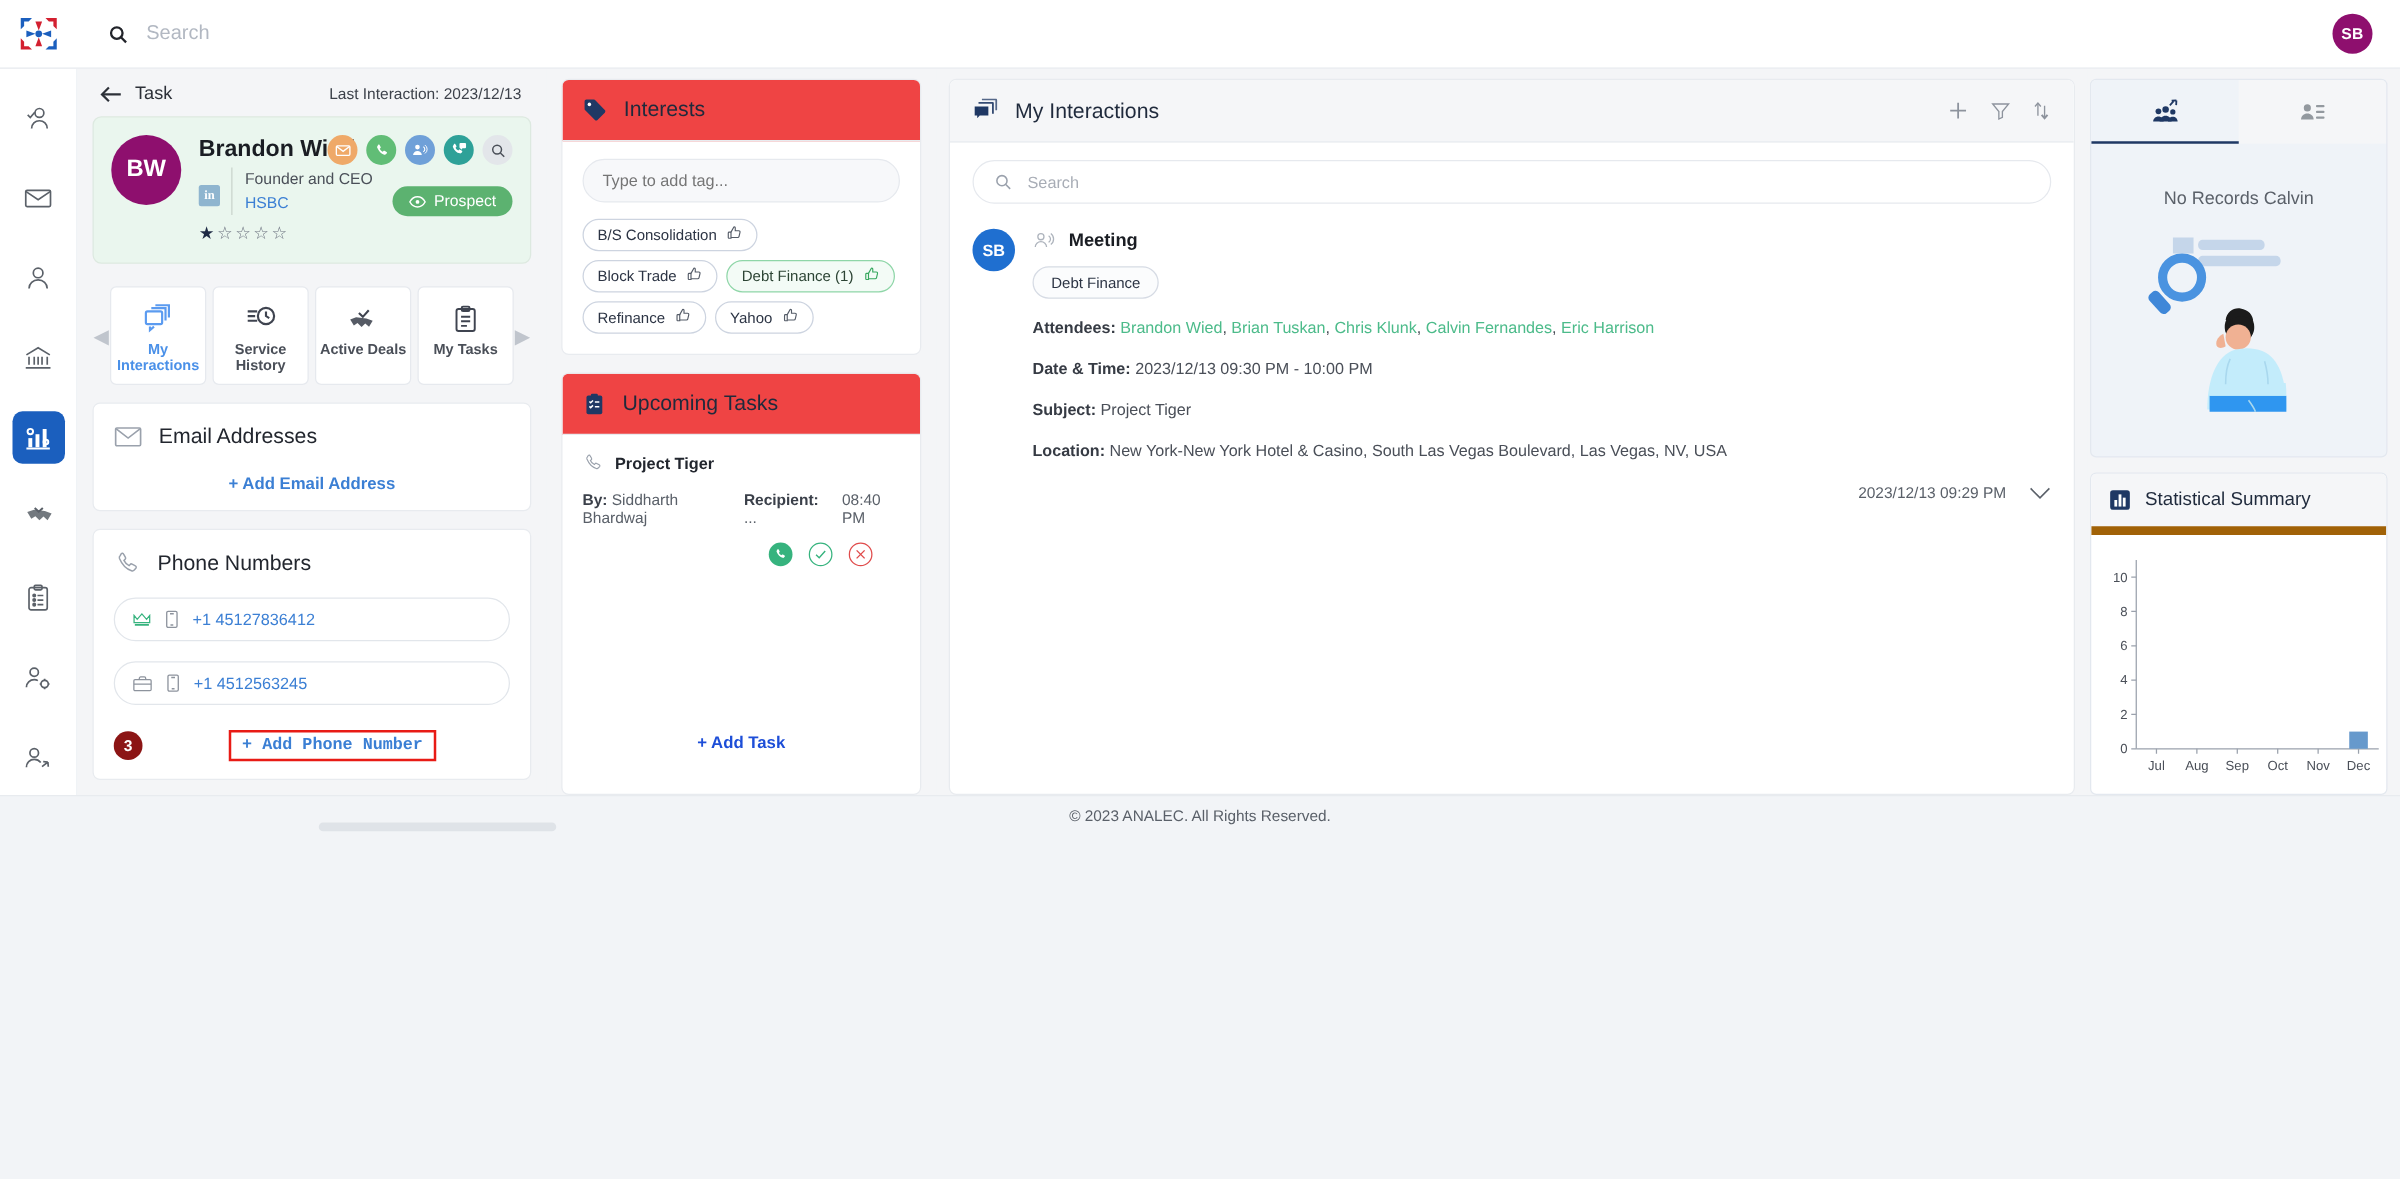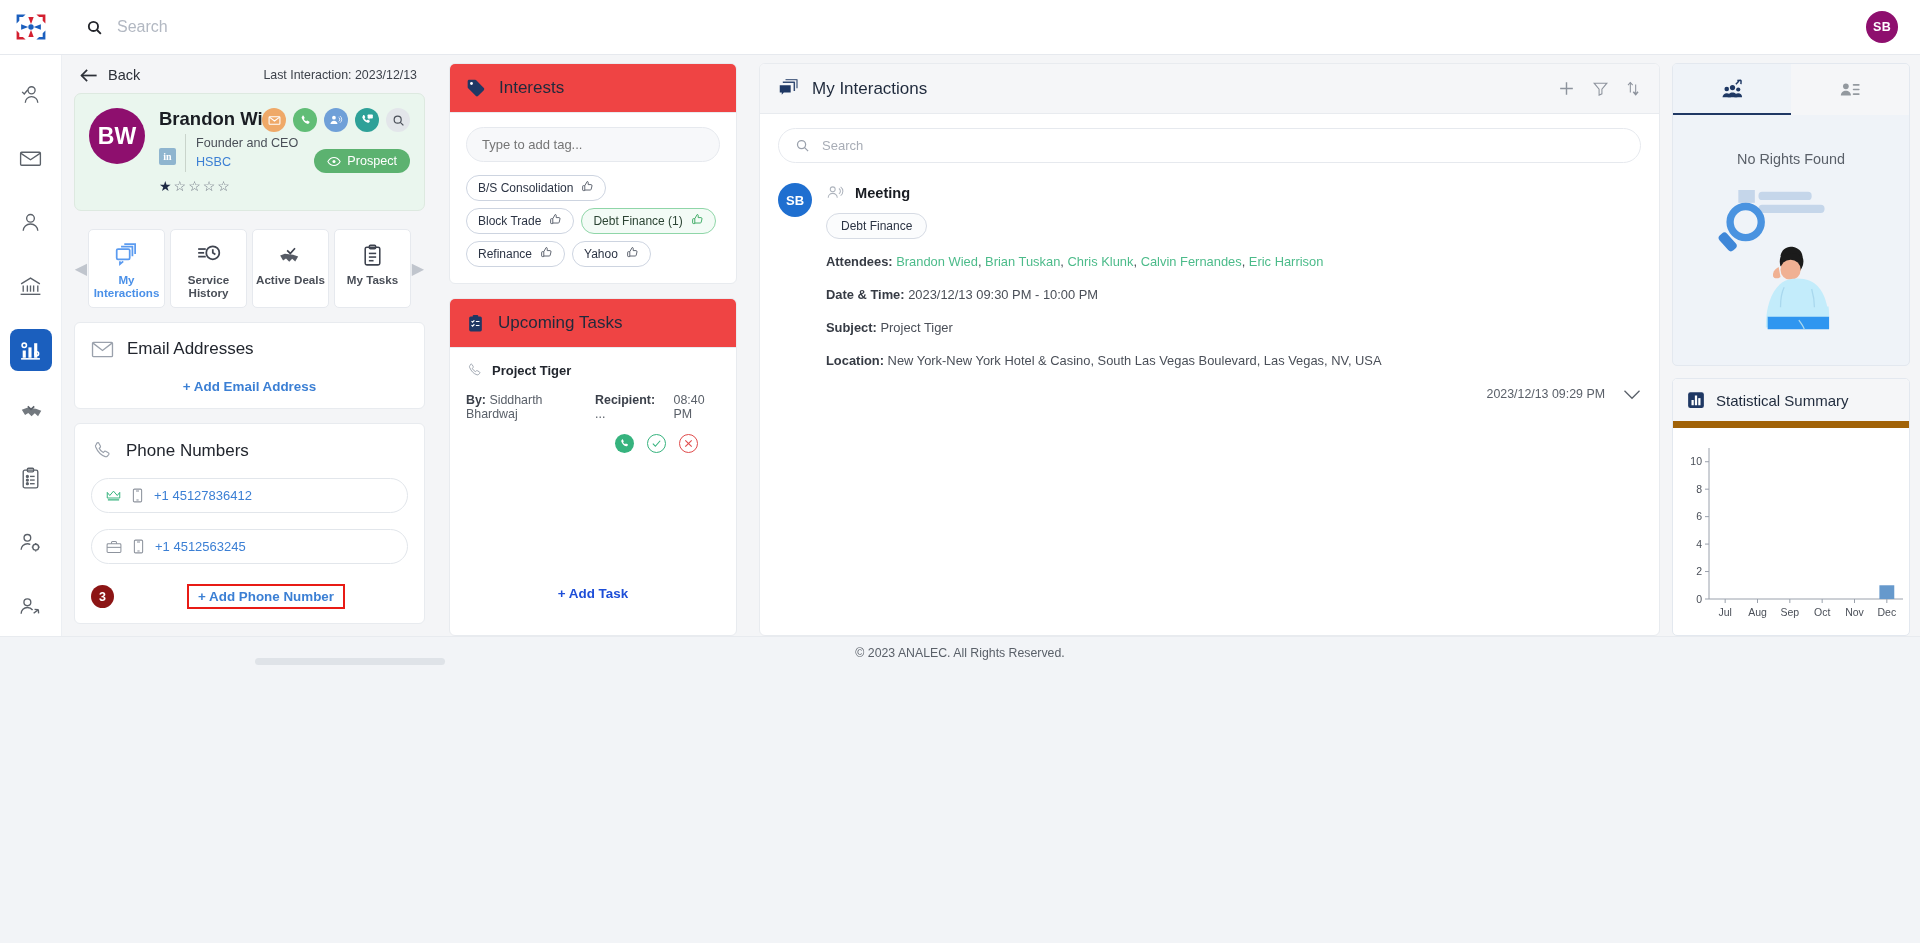--- a/index.html
+++ b/index.html
@@ -60,21 +60,21 @@
     color: #2c3038; cursor: pointer; padding: 4px 10px 4px 4px;
   }
   .last-inter { font-size: 12.4px; color: #3d424b; padding-right: 6px; }
 
   .contact-card {
     background: #eaf6ee; border: 1px solid #dde9e0; border-radius: 7px;
     padding: 14px 14px 16px 14px; display: flex; gap: 14px; position: relative;
   }
   .big-avatar {
     width: 56px; height: 56px; border-radius: 50%; background: #8e0f6e; color: #fff;
-    font-size: 23px; font-weight: bold; display:flex; align-items:center; justify-content:center;
+    font-size: 19px; font-weight: bold; display:flex; align-items:center; justify-content:center;
     flex: 0 0 56px;
   }
   .contact-info { flex: 1; min-width: 0; }
   .contact-name { font-size: 18.5px; font-weight: bold; color: #1a1d23; line-height: 1.15; }
   .role-row { display: flex; align-items: flex-start; gap: 9px; margin-top: 5px; }
   .li-badge {
     width: 17px; height: 17px; background: #8fb5cf; color: #fff; border-radius: 2px;
     font-size: 10px; font-weight: bold; display: flex; align-items: center; justify-content: center;
     font-family: "Liberation Serif", serif; flex: 0 0 17px; margin-top: 14px;
   }
@@ -125,21 +125,21 @@
     border-radius: 19px; padding: 9px 14px; margin-top: 16px; cursor: pointer;
   }
   .field-pill .crown { color: #36b37e; display: flex; }
   .field-pill .ftype { color: #8d939d; display: flex; }
   .field-pill .fval { font-size: 13px; color: #3b7fd4; }
   .add-link {
     text-align: center; color: #3b7fd4; font-size: 13.4px; font-weight: bold;
     margin-top: 20px; cursor: pointer;
   }
   .add-link.highlight {
-    border: 2px solid #e81b15; display: inline-block; padding: 3px 9px; margin: 20px auto 0;
+    border: 2px solid #e81b15; display: inline-block; padding: 3px 9px; margin: 20px auto 0; font-family: Liberation Mono, monospace;
   }
   .add-row { display: flex; align-items: center; justify-content: center; gap: 10px; position: relative; }
   .step-badge {
     width: 23px; height: 23px; border-radius: 50%; background: #8c1515; color: #fff;
     font-size: 12.5px; font-weight: bold; display: flex; align-items: center; justify-content: center;
     margin-top: 20px;
   }
 
   
   .col-mid {
@@ -374,21 +374,21 @@
     </div>
 
     <div class="col-contact">
 
       <div class="contact-head">
         <div class="back-btn">
           <svg width="19" height="15" viewBox="0 0 24 18" fill="none" stroke="currentColor" stroke-width="2.2">
             <line x1="2" y1="9" x2="21" y2="9"></line>
               <polyline points="9,2 2,9 9,16"></polyline>
           </svg>
-          <span>Back</span>
+          <span>Task</span>
         </div>
         <div class="last-inter">Last Interaction: 2023/12/13</div>
       </div>
 
       <div class="contact-card">
         <div class="big-avatar">BW</div>
         <div class="contact-info">
           <div class="contact-name">Brandon Wied</div>
           <div class="role-row">
             <div class="li-badge">in</div>
@@ -797,21 +797,21 @@
           <div class="rt-tab">
             <svg width="22" height="22" viewBox="0 0 24 24" fill="currentColor">
               <circle cx="7.5" cy="8" r="3.1"></circle>
                 <path d="M2 18c0-3 2.5-5.2 5.5-5.2S13 15 13 18z"></path>
               <rect x="15" y="5.5" width="7.5" height="1.9" rx=".9"></rect>
               <rect x="15" y="10.5" width="7.5" height="1.9" rx=".9"></rect>
               <rect x="15" y="15.5" width="7.5" height="1.9" rx=".9"></rect>
             </svg>
           </div>
         </div>
-        <div class="no-records">No Rights Found</div>
+        <div class="no-records">No Records Calvin</div>
         <div class="illus">
           <svg width="185" height="165" viewBox="0 0 200 180">
             <rect x="42" y="12" width="18" height="14" fill="#c5d6ea"></rect>
             <rect x="64" y="14" width="58" height="9" rx="4" fill="#c5d6ea"></rect>
             <rect x="64" y="28" width="72" height="9" rx="4" fill="#c5d6ea"></rect>
             <circle cx="50" cy="47" r="17" fill="none" stroke="#4a93e0" stroke-width="8"></circle>
             <rect x="25" y="58" width="11" height="22" rx="4" fill="#3f87d8" transform="rotate(-42 30 69)"></rect>
             <path d="M88 95c-3-10 3-18 12-18 8 0 13 6 13 13 0 5-2 8-5 10" fill="#1b1b1b"></path>
             <ellipse cx="100" cy="92" rx="12" ry="13" fill="#1b1b1b"></ellipse>
             <ellipse cx="99" cy="99" rx="11" ry="11" fill="#f0b193"></ellipse>

